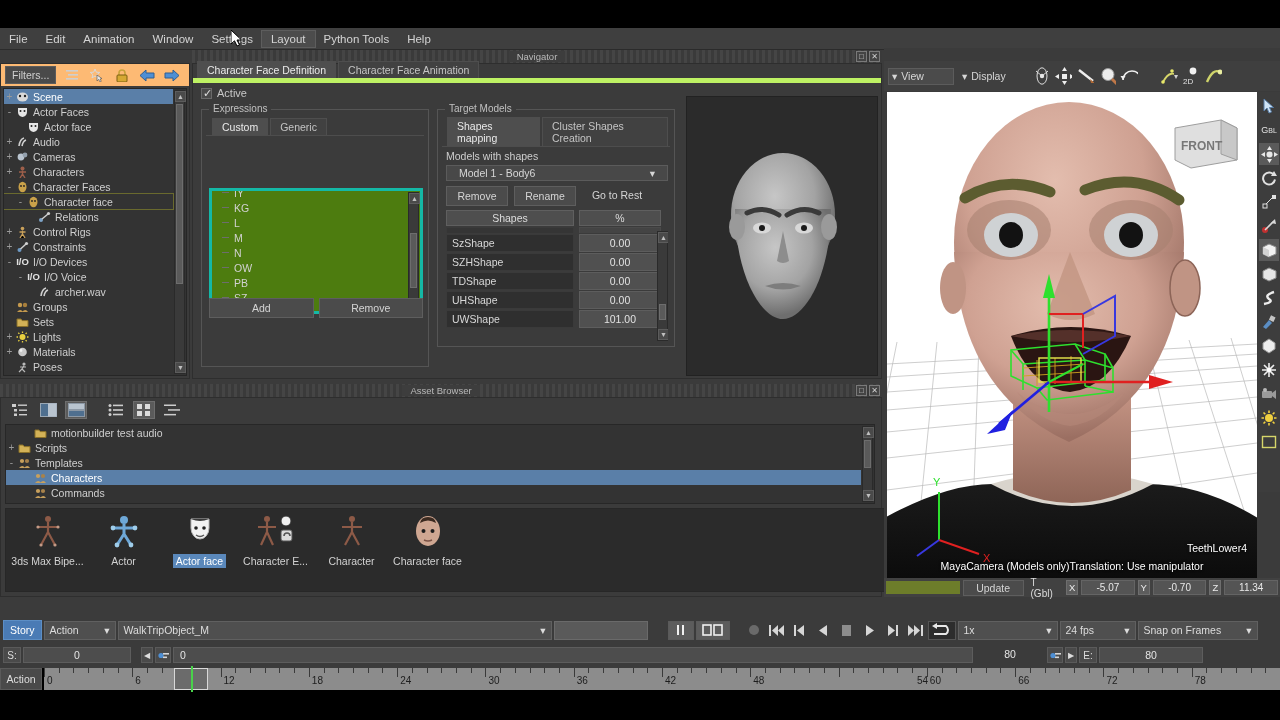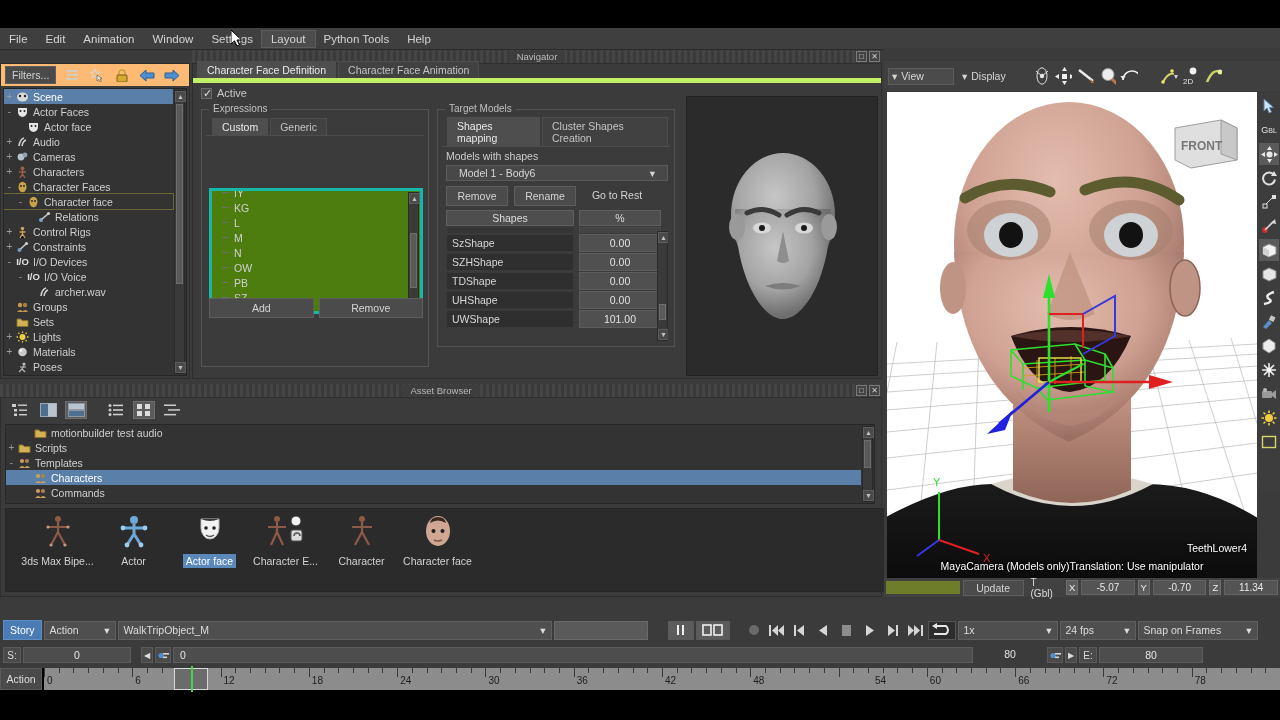--- a/index.html
+++ b/index.html
@@ -74,21 +74,21 @@
 
   
   #assetbrowser { position:absolute; left:0; top:397px; width:882px; height:200px;
      background:#3b3b3b; border:1px solid #2e2e2e; }
   .abtools { height:24px; display:flex; align-items:center; gap:6px; padding:0 8px; background:#3b3b3b; }
   .abbtn { width:22px; height:18px; display:flex; align-items:center; justify-content:center;
      border:1px solid transparent; }
   .abbtn.on { background:#5b5b5b; border-color:#6e6e6e; }
   .abtree { position:absolute; left:4px; top:26px; width:870px; height:80px; background:#333; border:1px solid #272727; overflow:hidden;}
   .abitems { position:absolute; left:4px; top:110px; width:1022px; height:84px; background:#2b2b2b; border:1px solid #272727;
-     display:flex; align-items:flex-start; padding:6px 14px; gap:1px; }
+     display:flex; align-items:flex-start; padding:6px 4px; gap:1px; }
   .assetitem { width:75px; display:flex; flex-direction:column; align-items:center; gap:3px; }
   .assetlabel { font-size:10.5px; color:#d2d2d2; white-space:nowrap; padding:1px 3px; }
   .assetlabel.sel { background:#5a88bb; color:#fff; }
 
   
   #viewer { position:absolute; left:884px; top:48px; width:396px; height:549px; background:#3b3b3b; }
   .vtools { position:absolute; left:0; top:13px; width:396px; height:30px; background:#3f3f3f;
      display:flex; align-items:center; gap:4px; padding-left:4px; }
   .vcombo { background:#4b4b4b; border:1px solid #5c5c5c; height:17px; display:flex; align-items:center;
      gap:4px; padding:0 6px 0 3px; font-size:10.5px; color:#d6d6d6; }
@@ -1249,21 +1249,21 @@
         <div class="tick" style="left:1221.2857142857142px;height:5px;"></div>
         <div class="ticklbl" style="left:3px;">0</div>
         <div class="ticklbl" style="left:91.28571428571428px;">6</div>
         <div class="ticklbl" style="left:179.57142857142856px;">12</div>
         <div class="ticklbl" style="left:267.85714285714283px;">18</div>
         <div class="ticklbl" style="left:356.1428571428571px;">24</div>
         <div class="ticklbl" style="left:444.4285714285714px;">30</div>
         <div class="ticklbl" style="left:532.7142857142857px;">36</div>
         <div class="ticklbl" style="left:621px;">42</div>
         <div class="ticklbl" style="left:709.2857142857142px;">48</div>
-        <div class="ticklbl" style="left:788px;padding-left:43px;">54</div>
+        <div class="ticklbl" style="left:830px;padding-left:43px;">54</div>
         <div class="ticklbl" style="left:885.8571428571428px;">60</div>
         <div class="ticklbl" style="left:974.1428571428571px;">66</div>
         <div class="ticklbl" style="left:1062.4285714285713px;">72</div>
         <div class="ticklbl" style="left:1150.7142857142856px;">78</div>
         <div class="playhead" style="left:130.14285714285714px;">
           <div class="playline"></div>
         </div>
       </div>
   </div>
 

